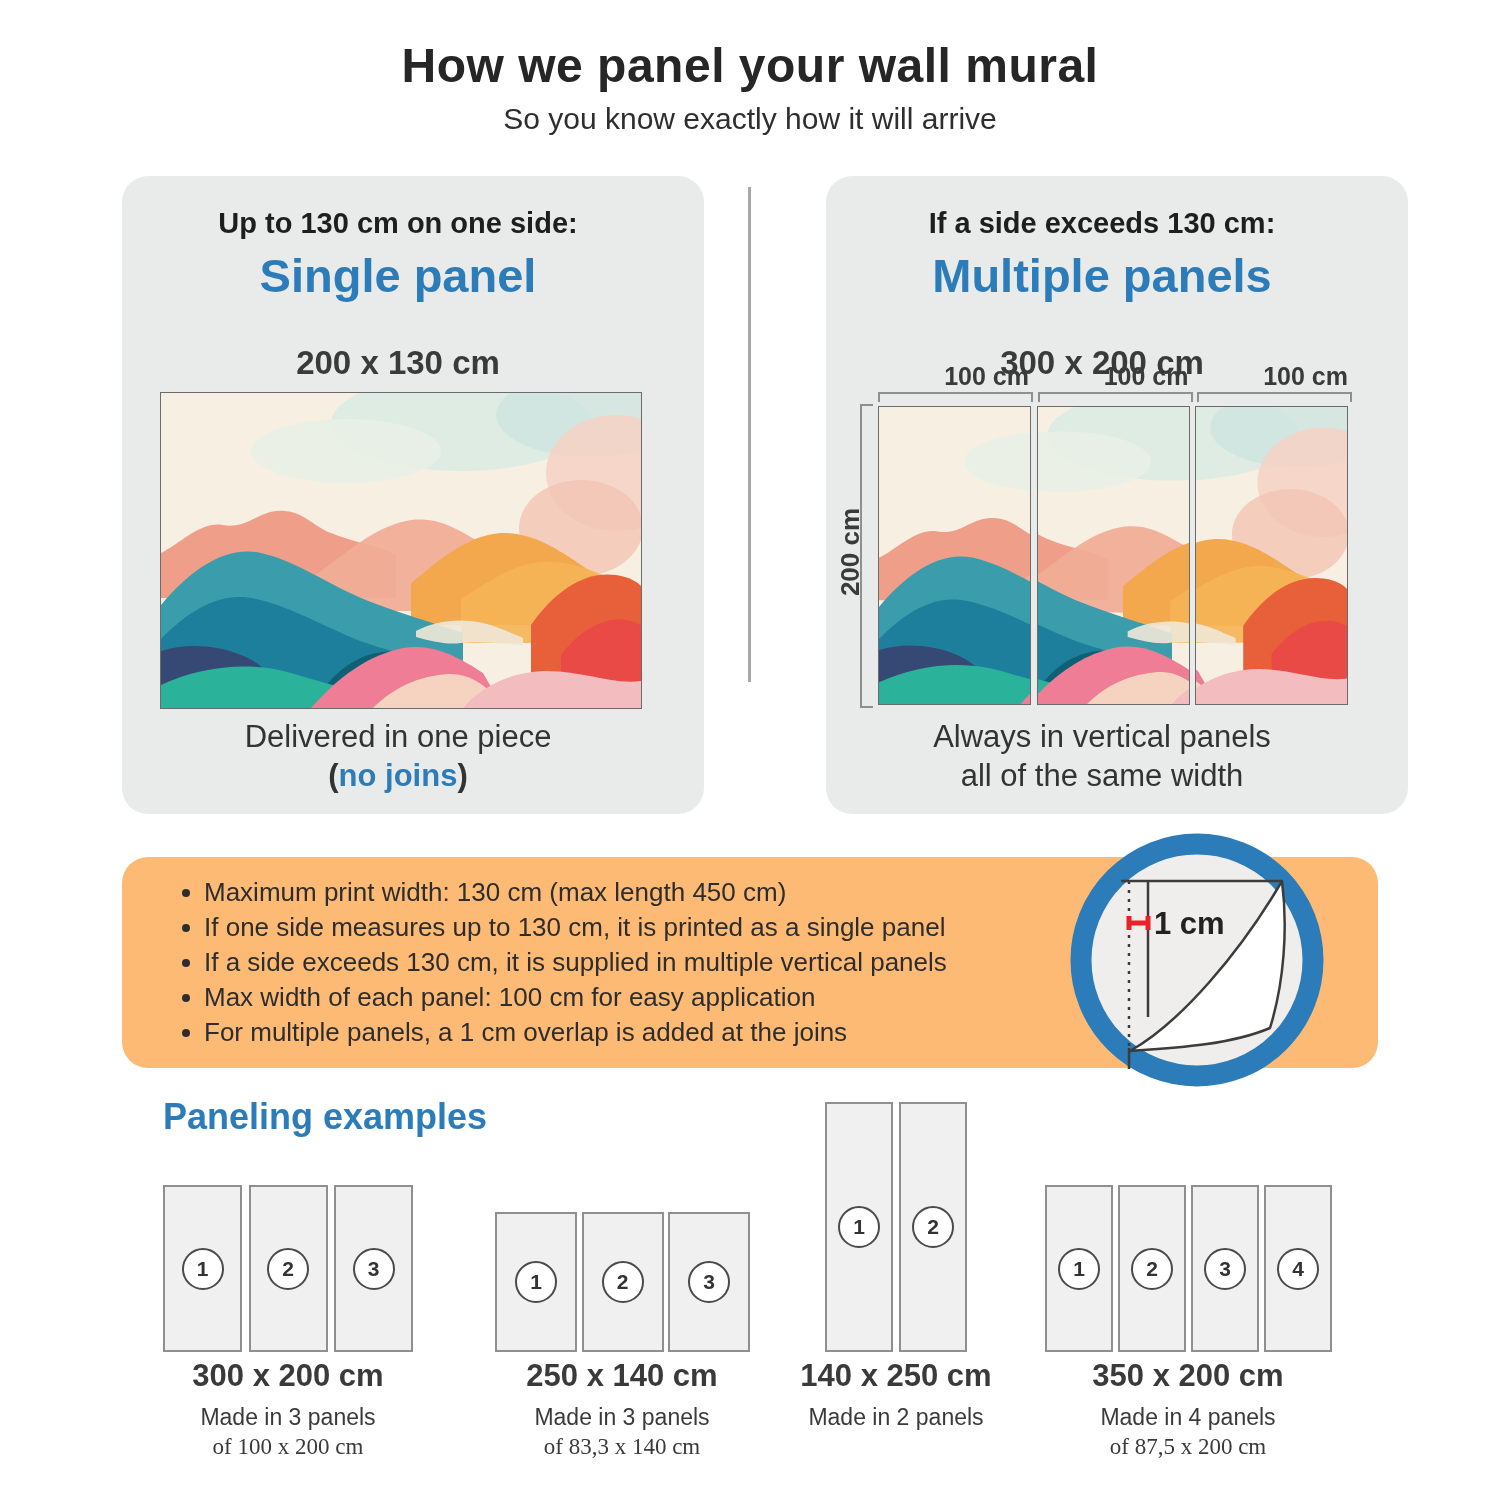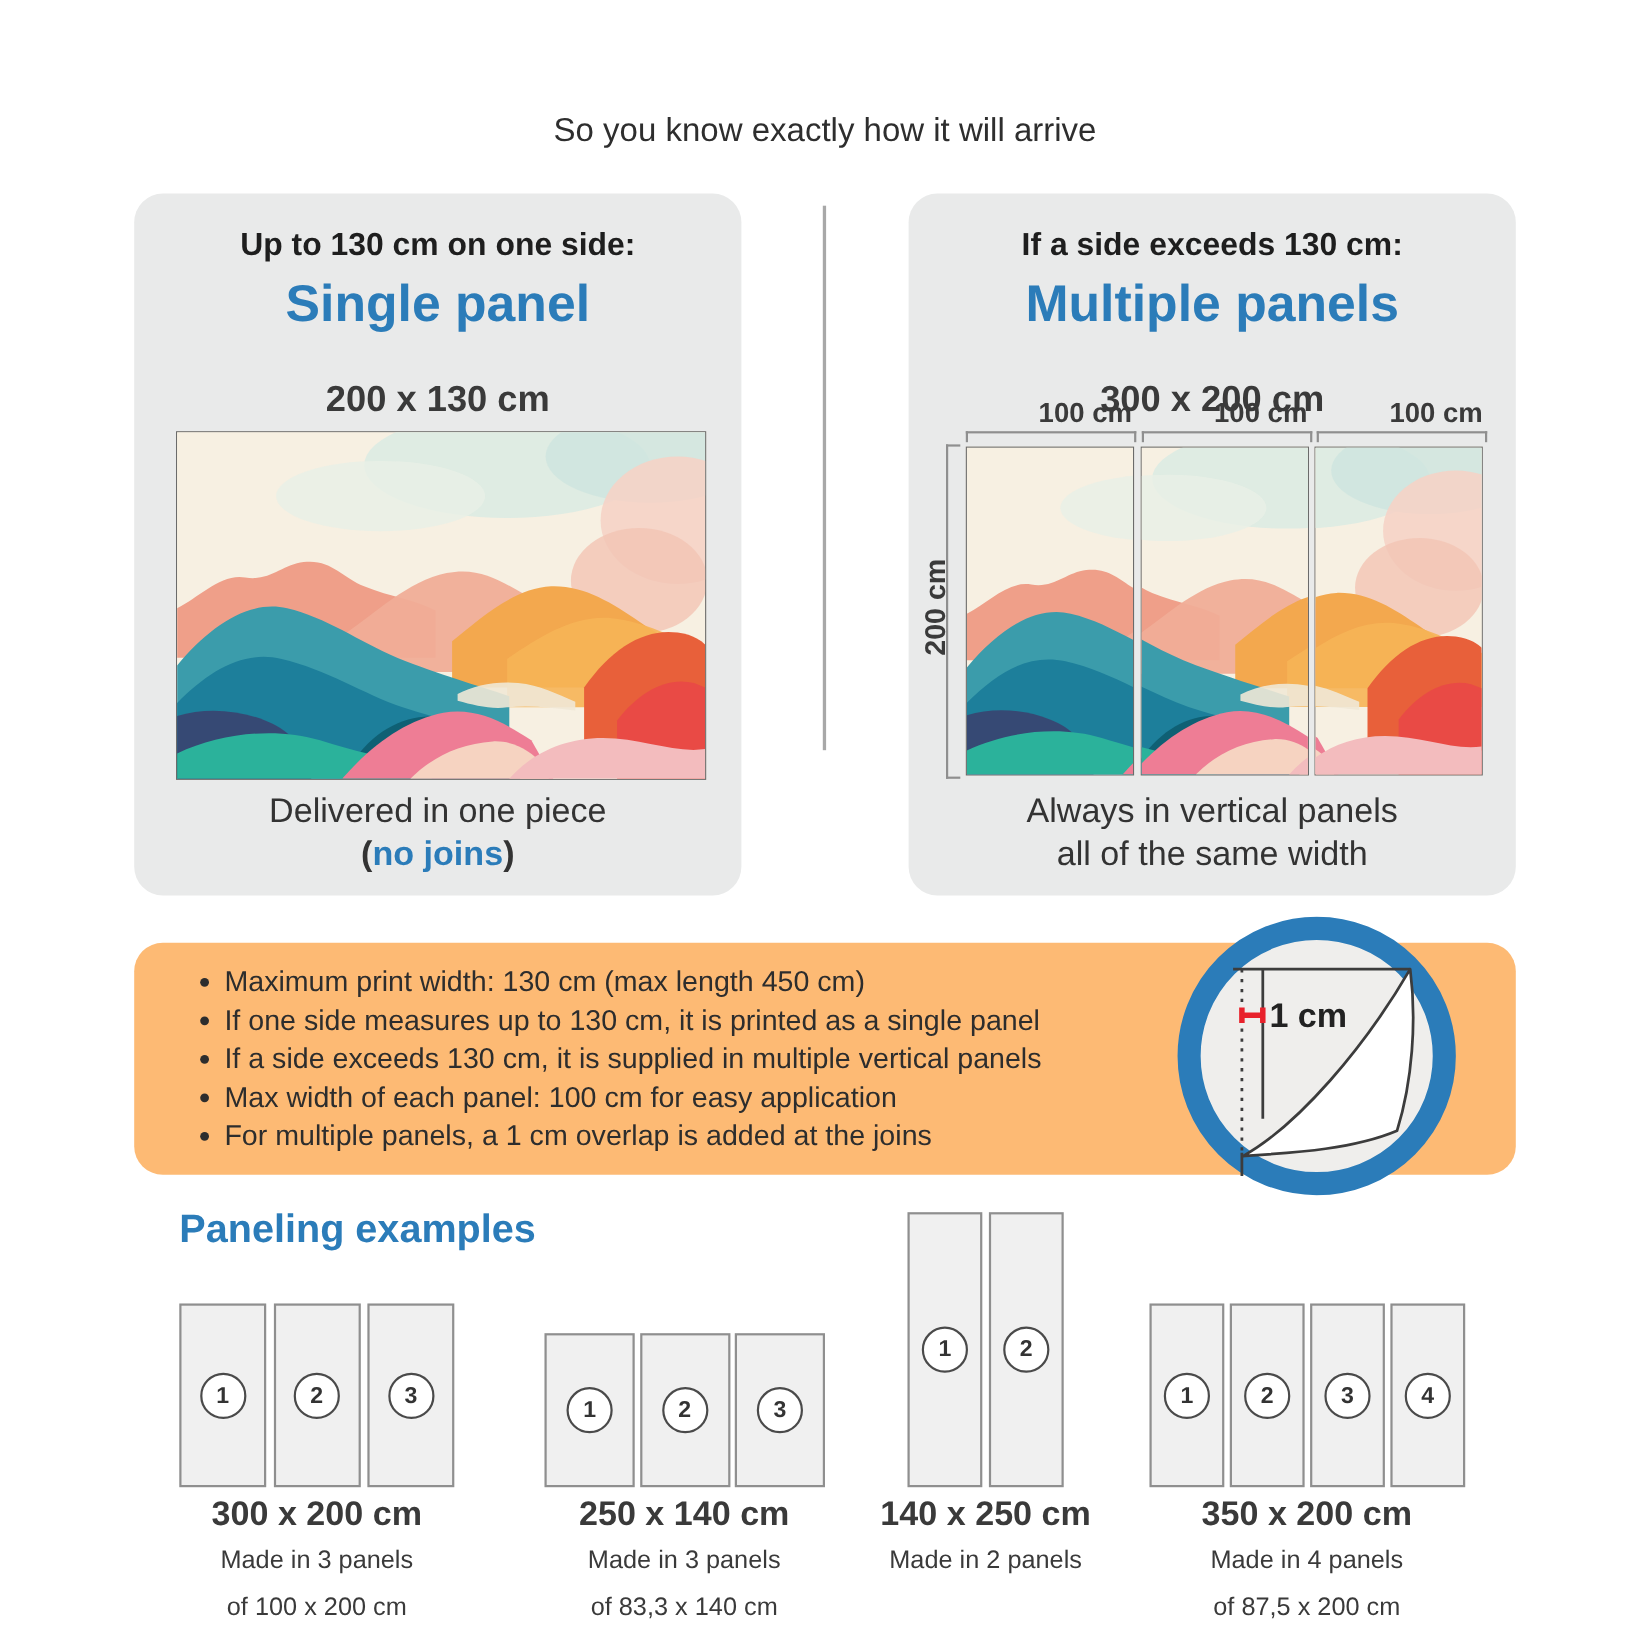--- a/index.html
+++ b/index.html
@@ -5,21 +5,21 @@
   html,body{margin:0;padding:0;background:#fff;}
   .page{position:relative;width:1500px;height:1500px;background:#ffffff;overflow:hidden;
         font-family:"Liberation Sans",sans-serif;color:#262626;}
   .abs{position:absolute;}
   .center{text-align:center;}
   .blue{color:#2b7cb9;}
 
   .page-title{left:0;top:38px;width:1500px;font-size:48px;font-weight:800;letter-spacing:.5px;}
   .page-subtitle{left:0;top:102px;width:1500px;font-size:30px;font-weight:500;color:#2e2e2e;}
 
-  .card{background:#e9eaea;border-radius:26px;width:552px;height:638px;top:176px;}
+  .card{background:#e9eaea;border-radius:26px;width:552px;height:638px;top:176px;padding-left:30px;}
   .card-left{left:122px;}
   .card-right{left:826px;}
   .divider{left:748px;top:187px;width:3px;height:495px;background:#a8a8a8;}
 
   .card-cond{left:0;top:31px;width:552px;font-size:29px;font-weight:700;color:#1e1e1e;}
   .card-name{left:0;top:72px;width:552px;font-size:47px;font-weight:800;}
   .card-size{left:0;top:168px;width:552px;font-size:33px;font-weight:700;color:#3a3a3a;}
 
   .mural-frame{left:38px;top:216px;width:480px;height:315px;border:1px solid #6b6b6b;background:#f7f0e2;}
   .mural-frame svg{display:block;width:100%;height:100%;}
@@ -48,21 +48,21 @@
   .examples-heading{left:163px;top:1096px;font-size:36px;font-weight:800;}
 
   .example-panels{display:flex;justify-content:space-between;}
   .example-panel{background:#f0f0f0;border:2px solid #8f8f8f;box-sizing:border-box;
                  display:flex;align-items:center;justify-content:center;}
   .num-badge{width:38px;height:38px;border-radius:50%;background:#fff;border:2px solid #4a4a4a;
              display:flex;align-items:center;justify-content:center;font-size:21px;font-weight:700;color:#333;}
   .ex-label{text-align:center;}
   .ex-size{font-size:31px;font-weight:800;color:#3a3a3a;}
   .ex-made{margin-top:10px;font-size:23px;color:#3a3a3a;}
-  .ex-of{margin-top:16px;font-size:23px;color:#3a3a3a;}
+  .ex-of{margin-top:3px;font-size:23px;color:#3a3a3a;font-family:Liberation Serif, serif;}
 </style>
 </head>
 <body>
 
 <div class="page">
 
   <svg width="0" height="0" style="position:absolute" aria-hidden="true">
     <defs>
       <g id="mural">
         <rect x="0" y="0" width="480" height="315" fill="#f7f0e2"></rect>
@@ -83,20 +83,21 @@
         <path d="M0,258 C25,250 55,252 80,262 C105,272 115,286 122,315 L0,315 Z" fill="#3a4470" opacity="0.9"></path>
         <path d="M0,292 C40,273 90,268 130,280 C162,290 188,296 212,301 L232,315 L0,315 Z" fill="#2bb29b"></path>
         <path d="M150,315 C178,283 208,262 242,255 C272,250 296,263 322,280 L342,315 Z" fill="#ee7d95"></path>
         <path d="M212,315 C232,295 257,283 287,281 C307,280 322,291 332,301 L338,315 Z" fill="#f6d8c3" opacity="0.95"></path>
         <path d="M302,315 C322,292 352,278 387,278 C422,278 452,292 480,288 L480,315 Z" fill="#f3bcbe"></path>
         <path d="M255,238 C270,230 290,226 310,228 C330,230 345,238 362,245 L362,253 C340,250 320,248 300,250 C285,252 270,248 255,244 Z" fill="#f0e8d6" opacity="0.9"></path>
       </g>
     </defs>
   </svg>
 
+  <div class="abs center page-title">How we panel your wall mural</div>
   <div class="abs center page-subtitle">So you know exactly how it will arrive</div>
 
   <section class="abs card card-left">
     <div class="abs center card-cond">Up to 130 cm on one side:</div>
     <div class="abs center card-name blue">Single panel</div>
     <div class="abs center card-size">200 x 130 cm</div>
     <div class="abs mural-frame">
       <svg viewBox="0 0 480 315" preserveAspectRatio="none">
           <use href="#mural"></use>
         </svg>

